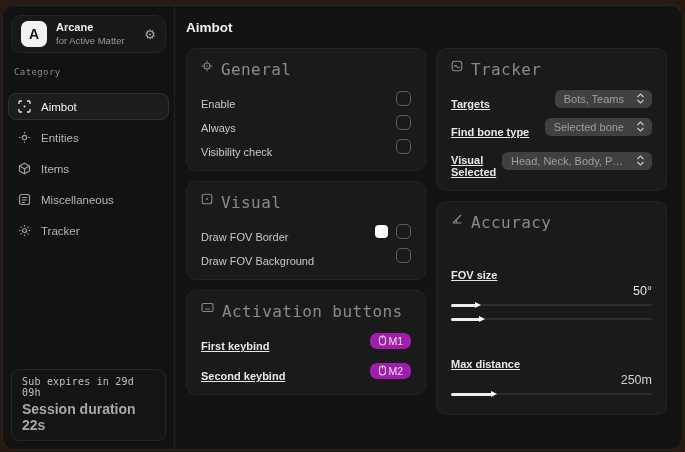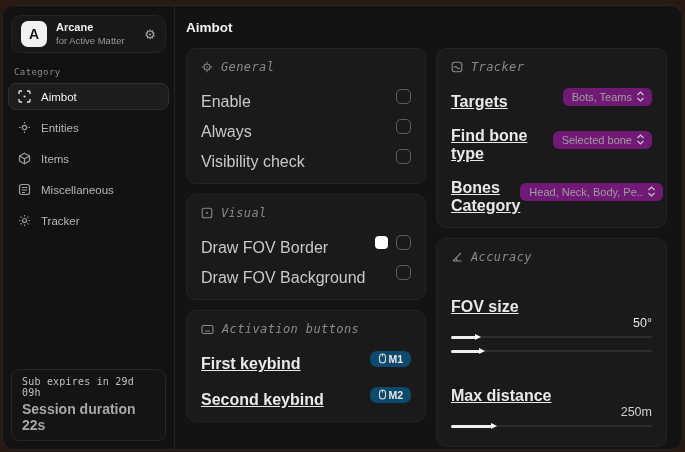--- a/index.html
+++ b/index.html
@@ -23,21 +23,21 @@
     width:26px; height:26px; border-radius:7px; background:#f2f2f2;
     color:#141414; font-weight:800; font-size:14px;
     display:flex; align-items:center; justify-content:center;
   }
   .brand-text { display:flex; flex-direction:column; line-height:1.25; }
   .brand-name { color:#f0f0f0; font-size:11px; font-weight:700; }
   .brand-sub { color:#9a9a9a; font-size:9.5px; }
   .gear { margin-left:auto; color:#a8a8a8; font-size:13px; cursor:pointer; }
 
   .category-label {
-    margin:14px 0 6px 11px; color:#8b8b8b; font-size:9px;
+    margin:14px 0 16px 11px; color:#8b8b8b; font-size:9px;
     font-family:"DejaVu Sans Mono", monospace; letter-spacing:.4px;
   }
   .nav { display:flex; flex-direction:column; gap:4px; padding:0 5px; }
   .nav-item {
     display:flex; align-items:center; gap:10px; padding:6px 9px;
     border:1px solid transparent; border-radius:8px; cursor:pointer;
     color:#b5b5b5; font-size:11.5px;
   }
   .nav-item.selected { background:#1d1d1d; border-color:#2f2f2f; color:#f1f1f1; }
   .nav-item svg { flex:0 0 auto; }
@@ -56,46 +56,46 @@
   .cols { display:flex; gap:10px; align-items:flex-start; }
   .col { display:flex; flex-direction:column; gap:10px; }
   .col-left { width:240px; }
   .col-right { width:231px; }
 
   .panel {
     background:#1a1a1a; border:1px solid #242424; border-radius:10px;
     padding:11px 14px 12px; width:100%;
   }
   .panel-header {
-    display:flex; align-items:center; gap:8px; color:#8a8a8a;
-    font-family:"DejaVu Sans Mono", monospace; font-size:12px;
-    letter-spacing:.4px; margin-bottom:8px;font-style:italic;
+    display:flex; gap:8px; color:#8a8a8a;
+    font-family:"DejaVu Sans Mono", monospace; font-size:16px;
+    letter-spacing:.4px; margin-bottom:8px;
   }
   .row { display:flex; align-items:center; justify-content:space-between; min-height:22px; }
-  .row-label { color:#c9c9c9; font-size:16px;margin-top:11px; }
+  .row-label { color:#c9c9c9; font-size:11px;margin-top:11px; }
   .row-label.bright { color:#e9e9e9; font-weight:600;text-decoration:underline; }
 
   .checkbox {
     width:15px; height:15px; border:1.5px solid #5f5f5f; border-radius:5px;
     background:transparent; cursor:pointer; flex:0 0 auto;
   }
   .swatch { width:13px; height:13px; border-radius:4px; background:#ffffff; cursor:pointer; }
   .ctrl-group { display:flex; align-items:center; gap:8px; }
 
   .rows-gap { display:flex; flex-direction:column; gap:1px; }
   .rows-gap-lg { display:flex; flex-direction:column; gap:7px; }
 
   .key-badge {
-    display:flex; align-items:center; background:#0c4a6e;
+    display:flex; align-items:center; background:#a21caf;
     border-radius:7px; padding:2px 8px 2px 7px; color:#e6e6e6;
-    font-size:10.5px; font-weight:700; cursor:pointer;
+    font-size:10.5px; font-weight:400; cursor:pointer;
   }
 
   .select-pill {
-    display:flex; align-items:center; gap:4px; background:#701a75;
+    display:flex; align-items:center; gap:12px; background:#404040;
     border-radius:6px; padding:3px 7px 3px 9px; color:#9f9f9f;
     font-size:11px; cursor:pointer; max-width:150px; white-space:nowrap;justify-content:flex-end;
   }
   .select-pill .pill-text { overflow:hidden; text-overflow:ellipsis; }
 
   .slider-row { margin-bottom:6px; }
   .slider { position:relative; height:8px; margin:3px 0 4px; cursor:pointer; }
   .slider-track { position:absolute; top:3px; left:0; right:0; height:2px; background:#2e2e2e; border-radius:2px; }
   .slider-fill { position:absolute; top:2.5px; left:0; height:3px; background:#efefef; border-radius:2px; }
   .slider-thumb {
@@ -310,21 +310,21 @@
               <span class="select-pill">
                 <span class="pill-text">Selected bone</span>
                 <span class="icon">
                   <svg width="9" height="11" viewBox="0 0 9 11" fill="none" stroke="#c8c8c8" stroke-width="1.2">
                     <path d="M1.5 4 4.5 1l3 3M1.5 7l3 3 3-3"></path>
                   </svg>
                 </span>
               </span>
             </div>
             <div class="row">
-              <span class="row-label bright">Bones Category</span>
+              <span class="row-label bright">Visual Selected</span>
               <span class="select-pill">
                 <span class="pill-text">Head, Neck, Body, Pe..</span>
                 <span class="icon">
                   <svg width="9" height="11" viewBox="0 0 9 11" fill="none" stroke="#c8c8c8" stroke-width="1.2">
                     <path d="M1.5 4 4.5 1l3 3M1.5 7l3 3 3-3"></path>
                   </svg>
                 </span>
               </span>
             </div>
           </div>

